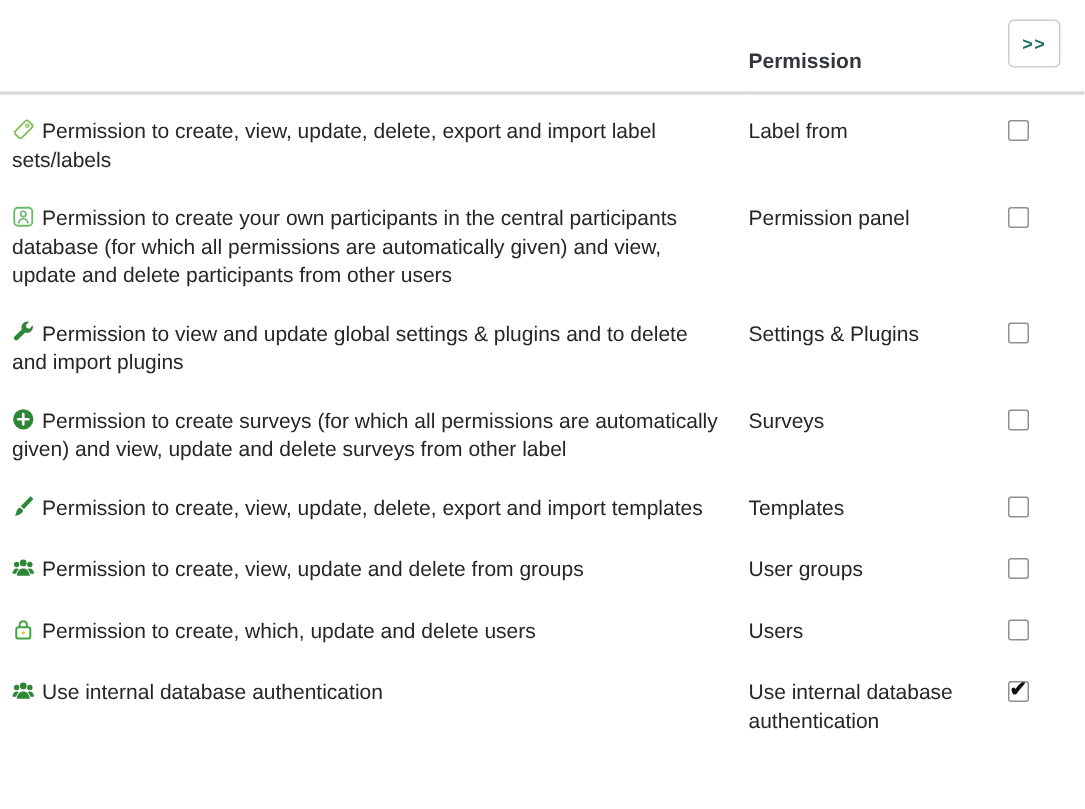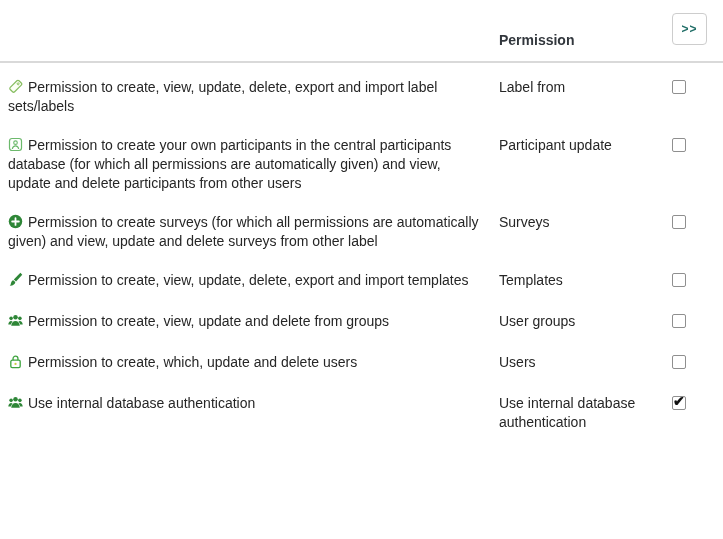--- a/index.html
+++ b/index.html
@@ -129,26 +129,37 @@
   </tr>
 
   <tr>
     <td class="cell-desc">
       <span class="row-icon"><svg viewBox="0 0 16 16">
               <rect x="1.6" y="1.6" width="12.8" height="12.8" rx="2.6" fill="none" stroke="#6cb96c" stroke-width="1.3"></rect>
               <circle cx="8" cy="6" r="1.9" fill="none" stroke="#6cb96c" stroke-width="1.2"></circle>
               <path d="M4.6 12.8c.4-2.3 1.8-3.4 3.4-3.4s3 1.1 3.4 3.4" fill="none" stroke="#6cb96c" stroke-width="1.2"></path>
             </svg></span><span>Permission to create your own participants in the central participants database (for which all permissions are automatically given) and view, update and delete participants from other users</span>
     </td>
-    <td class="cell-perm">Participant update</td>
-    <td class="cell-chk">
-      <input type="checkbox" class="perm-checkbox" style="">
-    </td>
-  </tr>
-
+    <td class="cell-perm">Permission panel</td>
+    <td class="cell-chk">
+      <input type="checkbox" class="perm-checkbox" style="">
+    </td>
+  </tr>
+
+  <tr>
+    <td class="cell-desc">
+      <span class="row-icon"><svg viewBox="0 0 16 16">
+              <path d="M14.6 3a4.1 4.1 0 0 1-5.2 5.2l-5.2 5.2a1.7 1.7 0 0 1-2.4-2.4L7 5.8A4.1 4.1 0 0 1 12.2.6L9.9 2.9l.5 2.1 2.1.5z" fill="#2e8637"></path>
+            </svg></span><span>Permission to view and update global settings &amp; plugins and to delete and import plugins</span>
+    </td>
+    <td class="cell-perm">Settings &amp; Plugins</td>
+    <td class="cell-chk">
+      <input type="checkbox" class="perm-checkbox" style="">
+    </td>
+  </tr>
 
   <tr>
     <td class="cell-desc">
       <span class="row-icon"><svg viewBox="0 0 16 16">
               <circle cx="8" cy="8" r="7.2" fill="#2e8637"></circle>
               <path d="M8 4.4v7.2M4.4 8h7.2" stroke="#ffffff" stroke-width="1.9" stroke-linecap="round"></path>
             </svg></span><span>Permission to create surveys (for which all permissions are automatically given) and view, update and delete surveys from other label</span>
     </td>
     <td class="cell-perm">Surveys</td>
     <td class="cell-chk">

